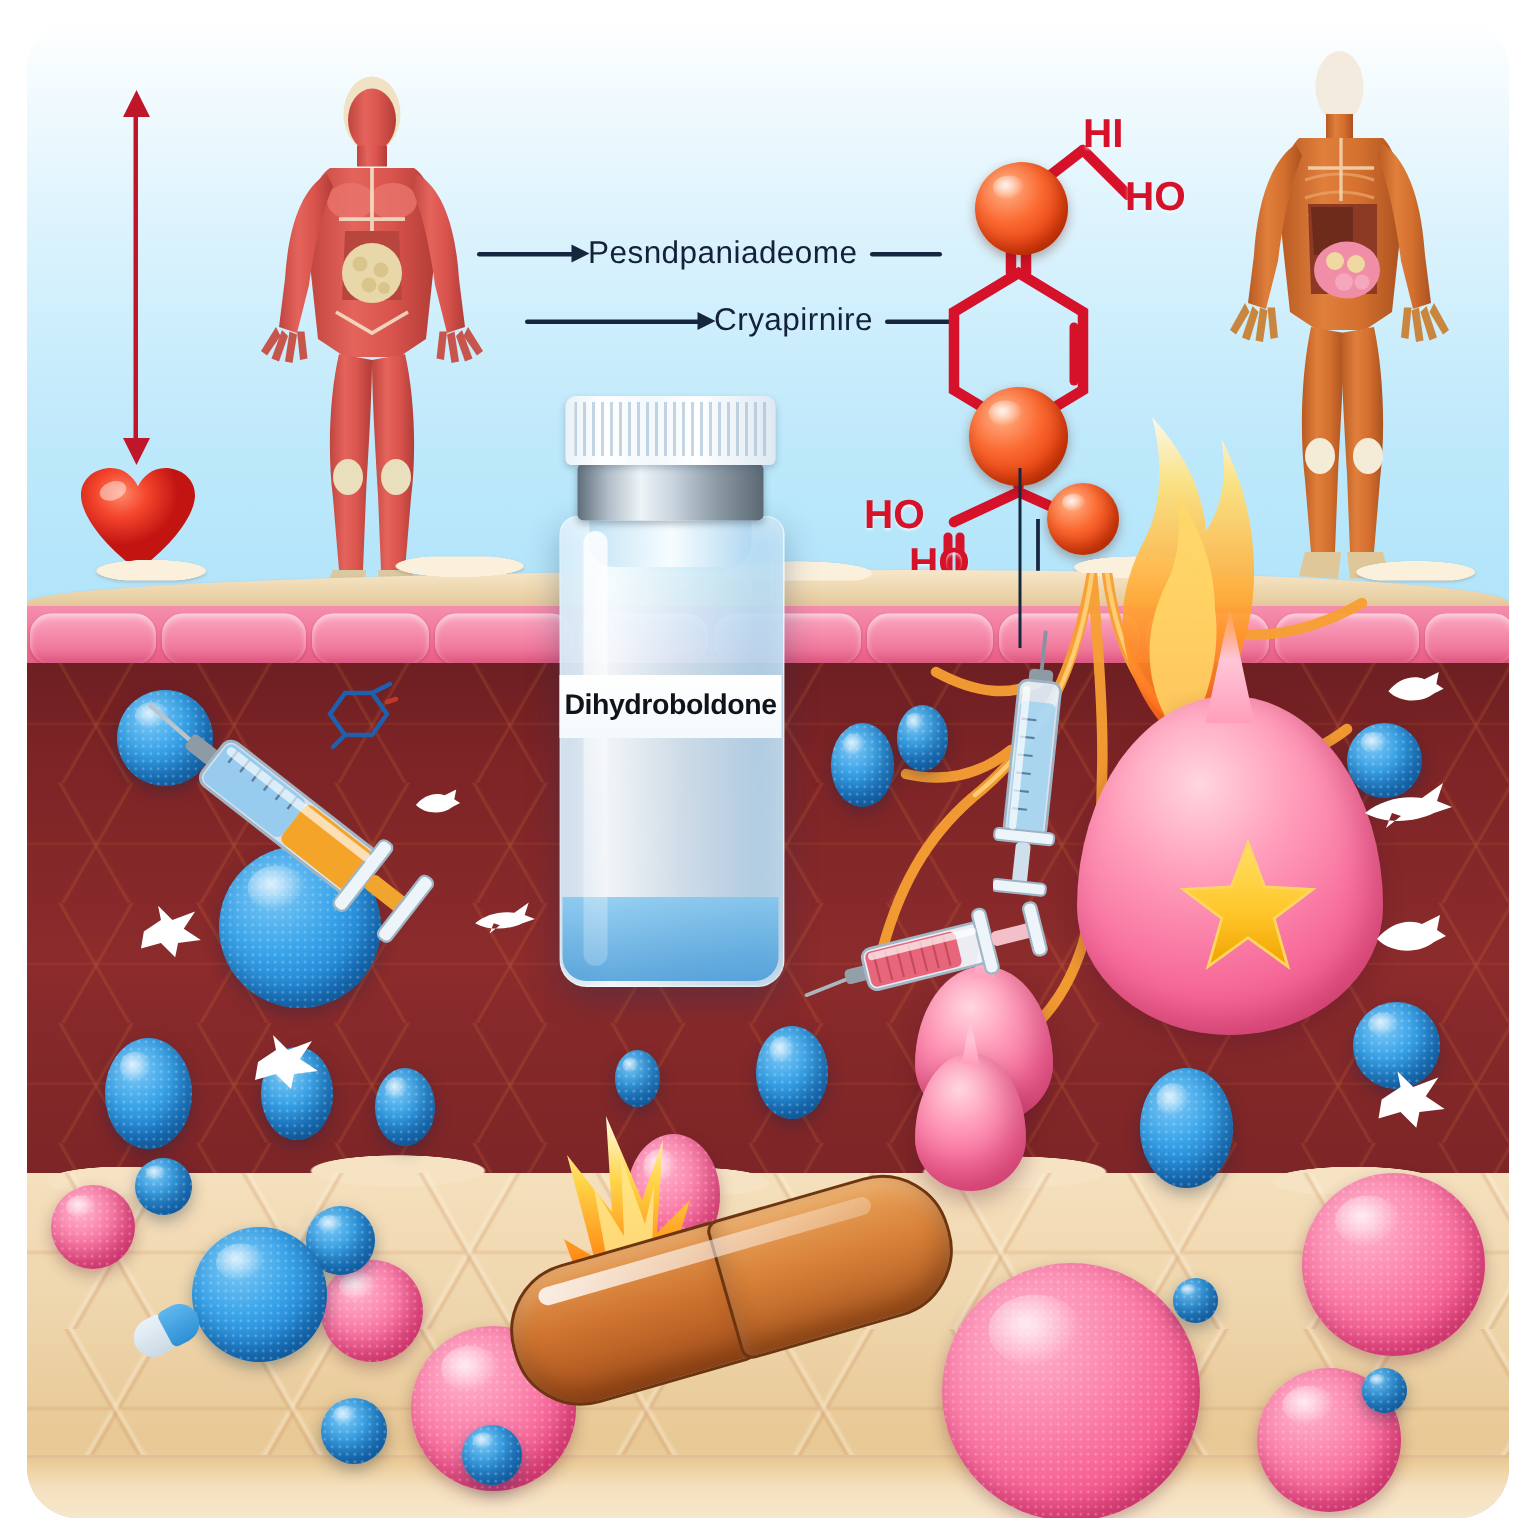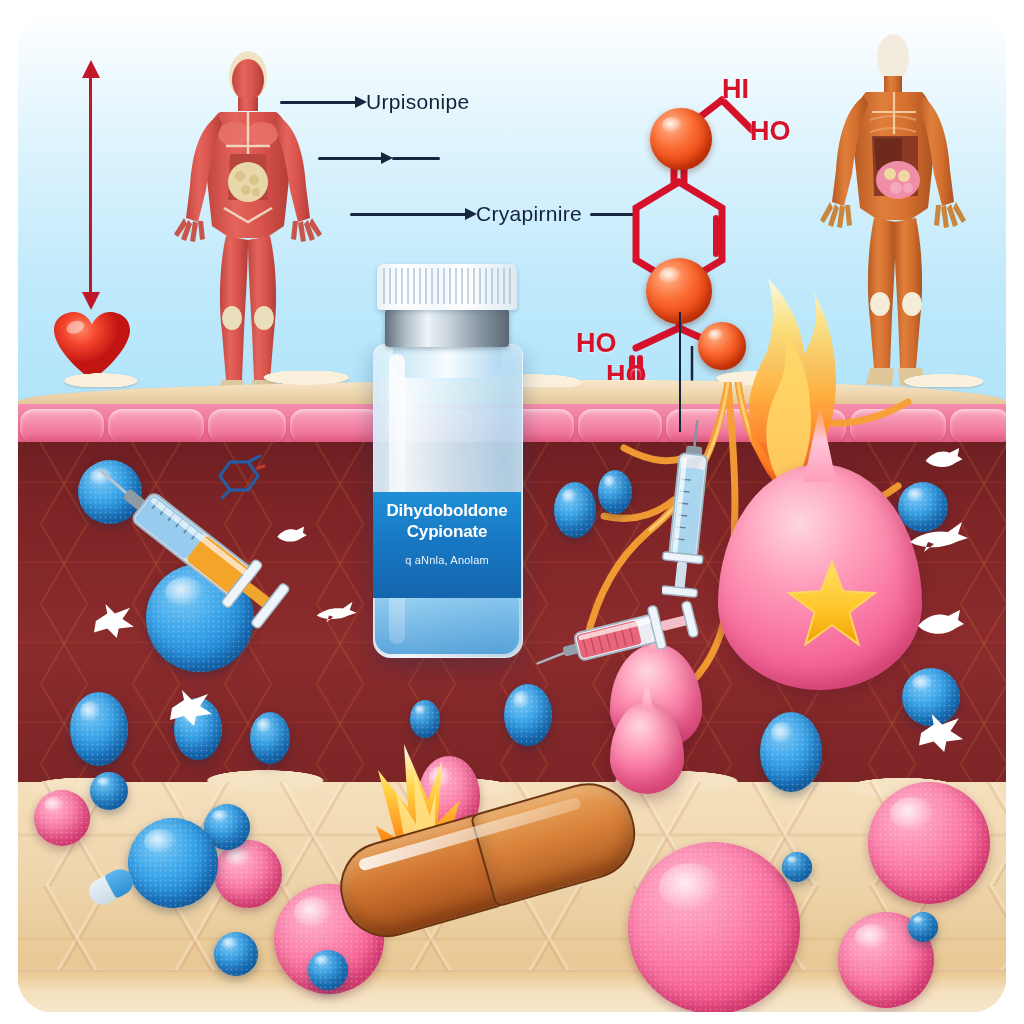--- a/index.html
+++ b/index.html
@@ -394,27 +394,24 @@
         <ellipse cx="94" cy="276" rx="10" ry="12" fill="#f5ecd8"></ellipse>
         <path d="M52 340 l-4 16 l26 2 l2 -18 Z" fill="#e0c79a"></path>
         <path d="M104 340 l4 16 l-26 2 l-2 -18 Z" fill="#e0c79a"></path>
         <g stroke="#f6e0bd" stroke-width="2.2" fill="none" opacity=".8">
           <path d="M76 64 L 76 106"></path>
             <path d="M54 84 L 98 84"></path>
         </g>
       </svg>
     </div>
 
-    <div class="arrow-row" style="left:262px;top:78px;">
-      <div class="arr-line" style="width:78px;"></div>
-      <div class="arr-text">Urpisonipe</div>
-    </div>
 
     <div class="arrow-row" style="left:300px;top:145px;">
       <div class="arr-line" style="width:66px;"></div>
+      <div class="arr-text">Pesndpaniadeome</div>
       <div class="arr-tail" style="width:48px;"></div>
     </div>
 
     <div class="arrow-row" style="left:332px;top:190px;">
       <div class="arr-line" style="width:118px;"></div>
       <div class="arr-text">Cryapirnire</div>
       <div class="arr-tail" style="width:46px;"></div>
     </div>
 
     <div id="chem">
@@ -771,21 +768,19 @@
     </div>
 
     <div id="vial">
       <div class="vbody"></div>
       <div class="vfluid"></div>
       <div class="vneck"></div>
       <div class="vgloss"></div>
       <div class="vcrimp"></div>
       <div class="vcap"></div>
 
-      <div class="vlabel-blue">
-        <div class="l1">Dihydoboldone</div>
-        <div class="l2">Cypionate</div>
-        <div class="l3">q aNnla, Anolam</div>
+      <div class="vlabel-white">
+        <span>Dihydroboldone</span>
       </div>
     </div>
 
   </div>
 </div>
 
 </body></html>

